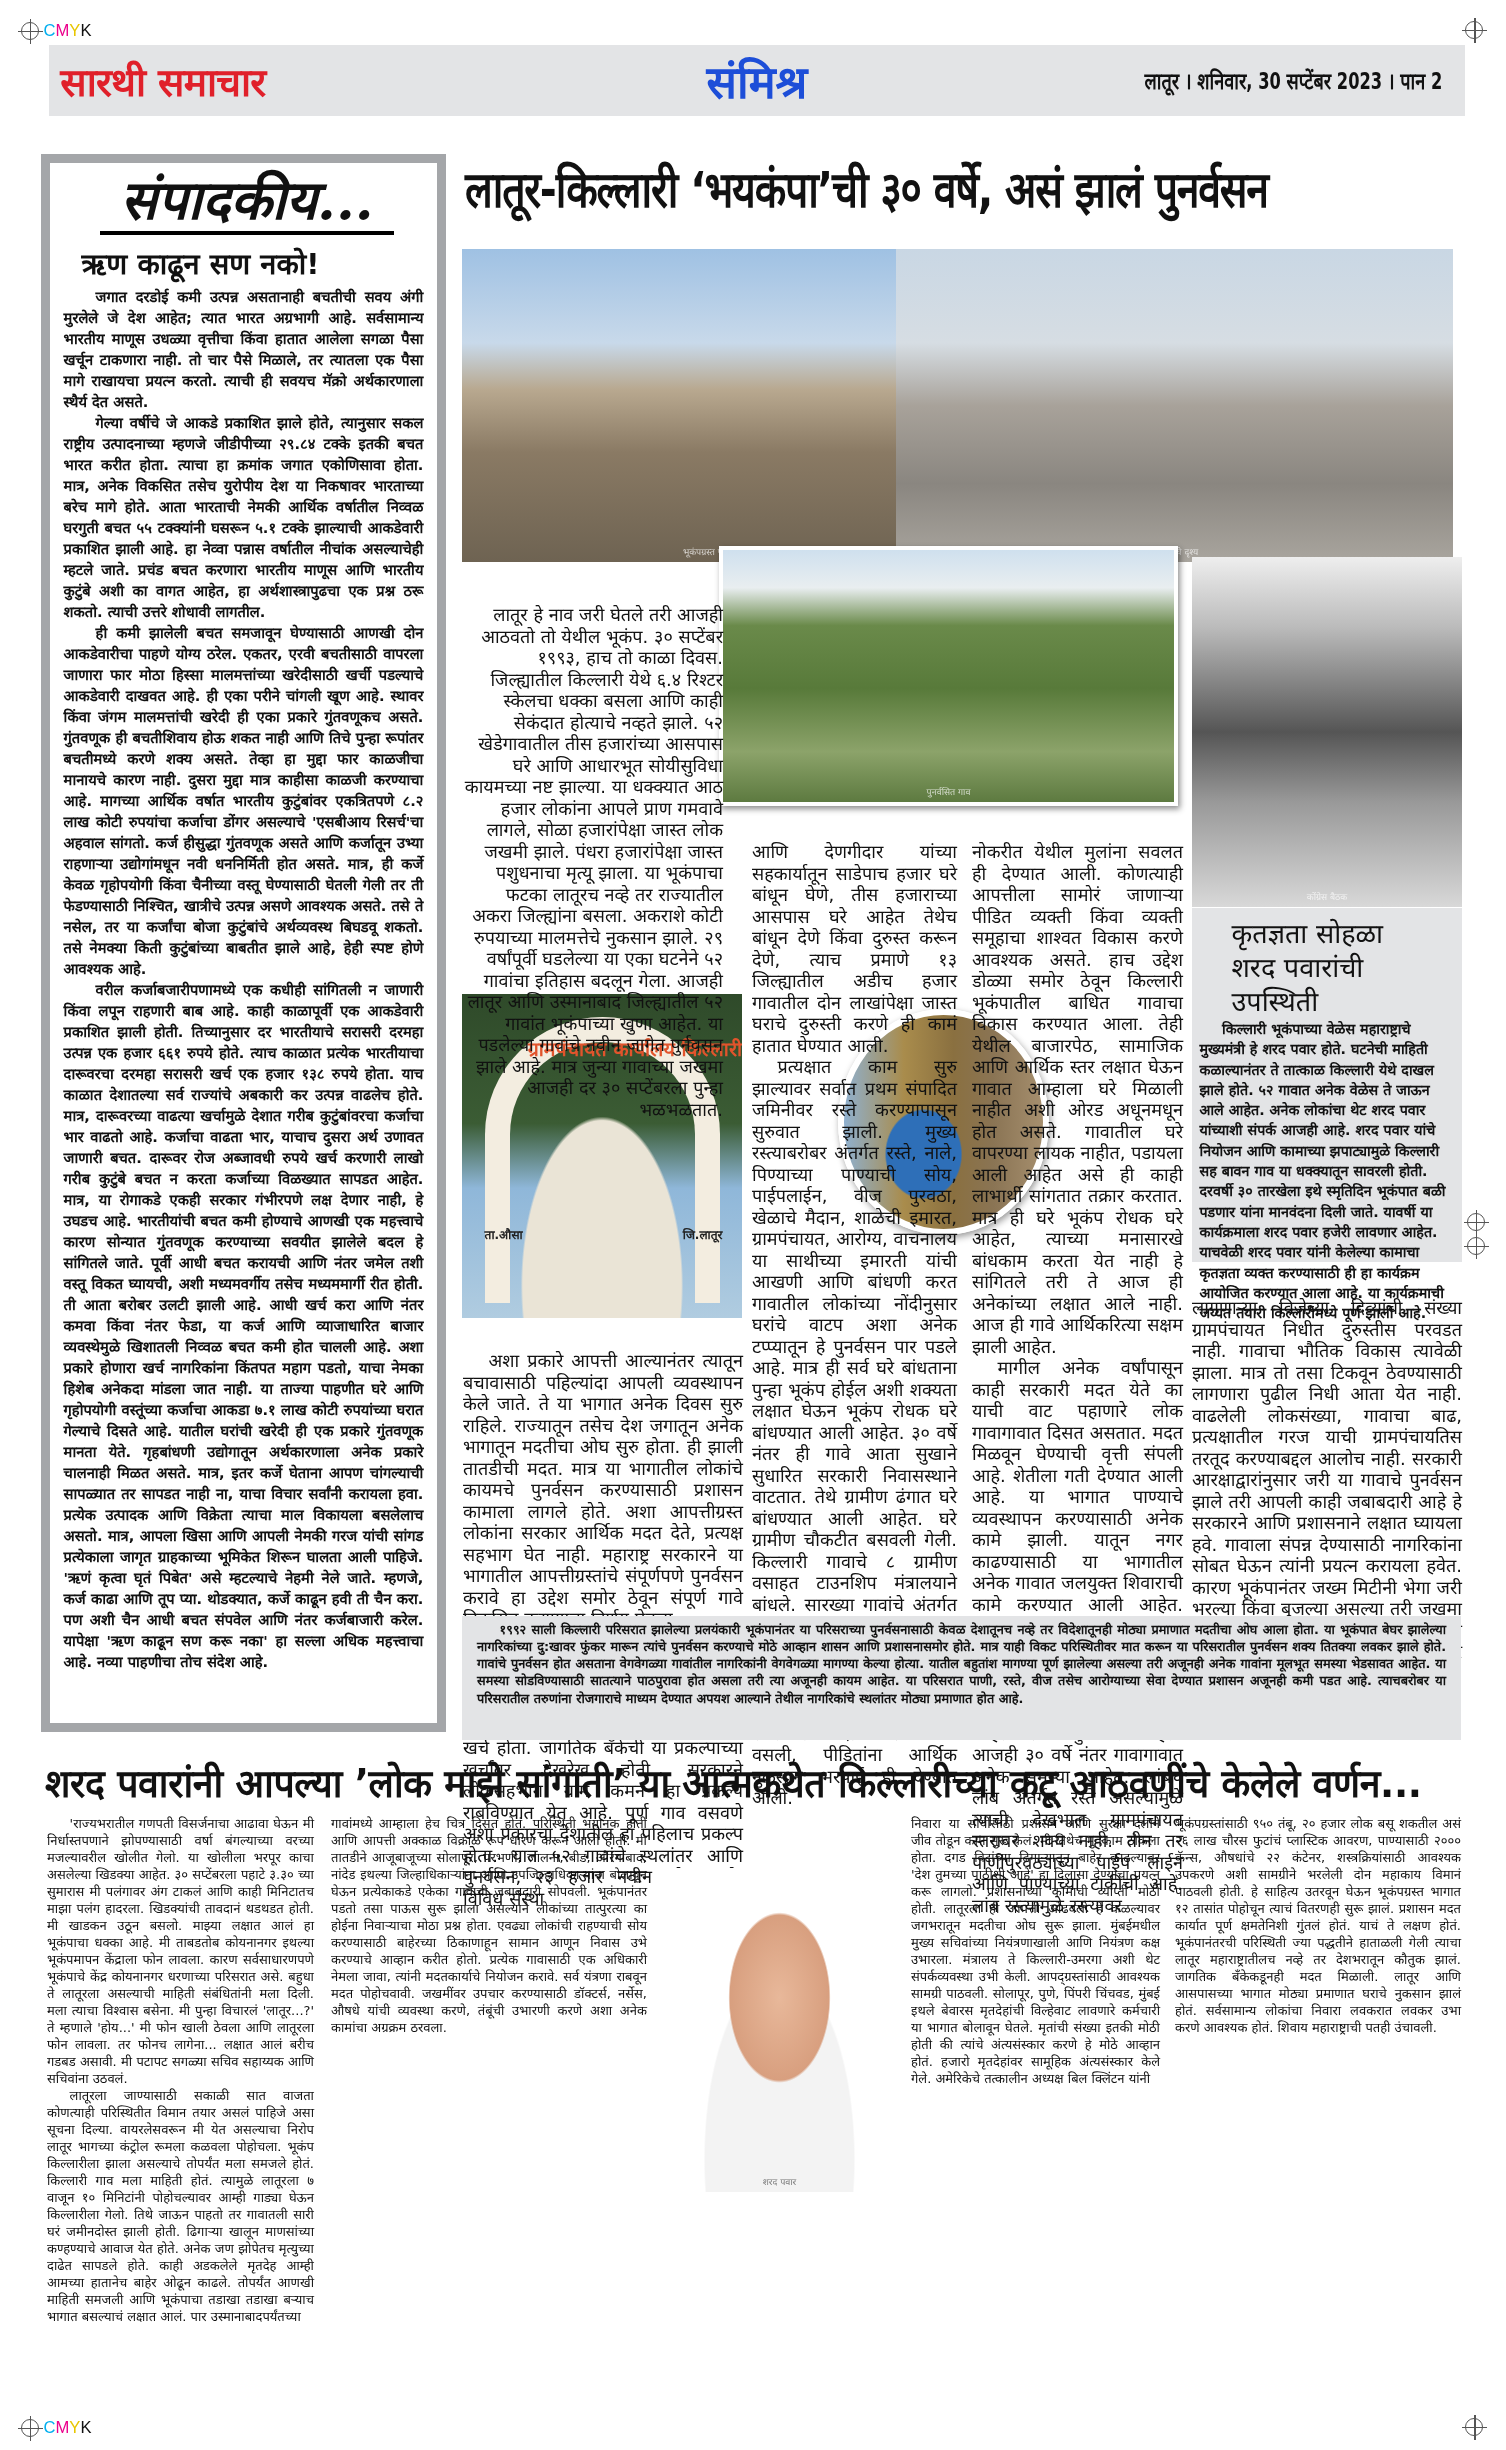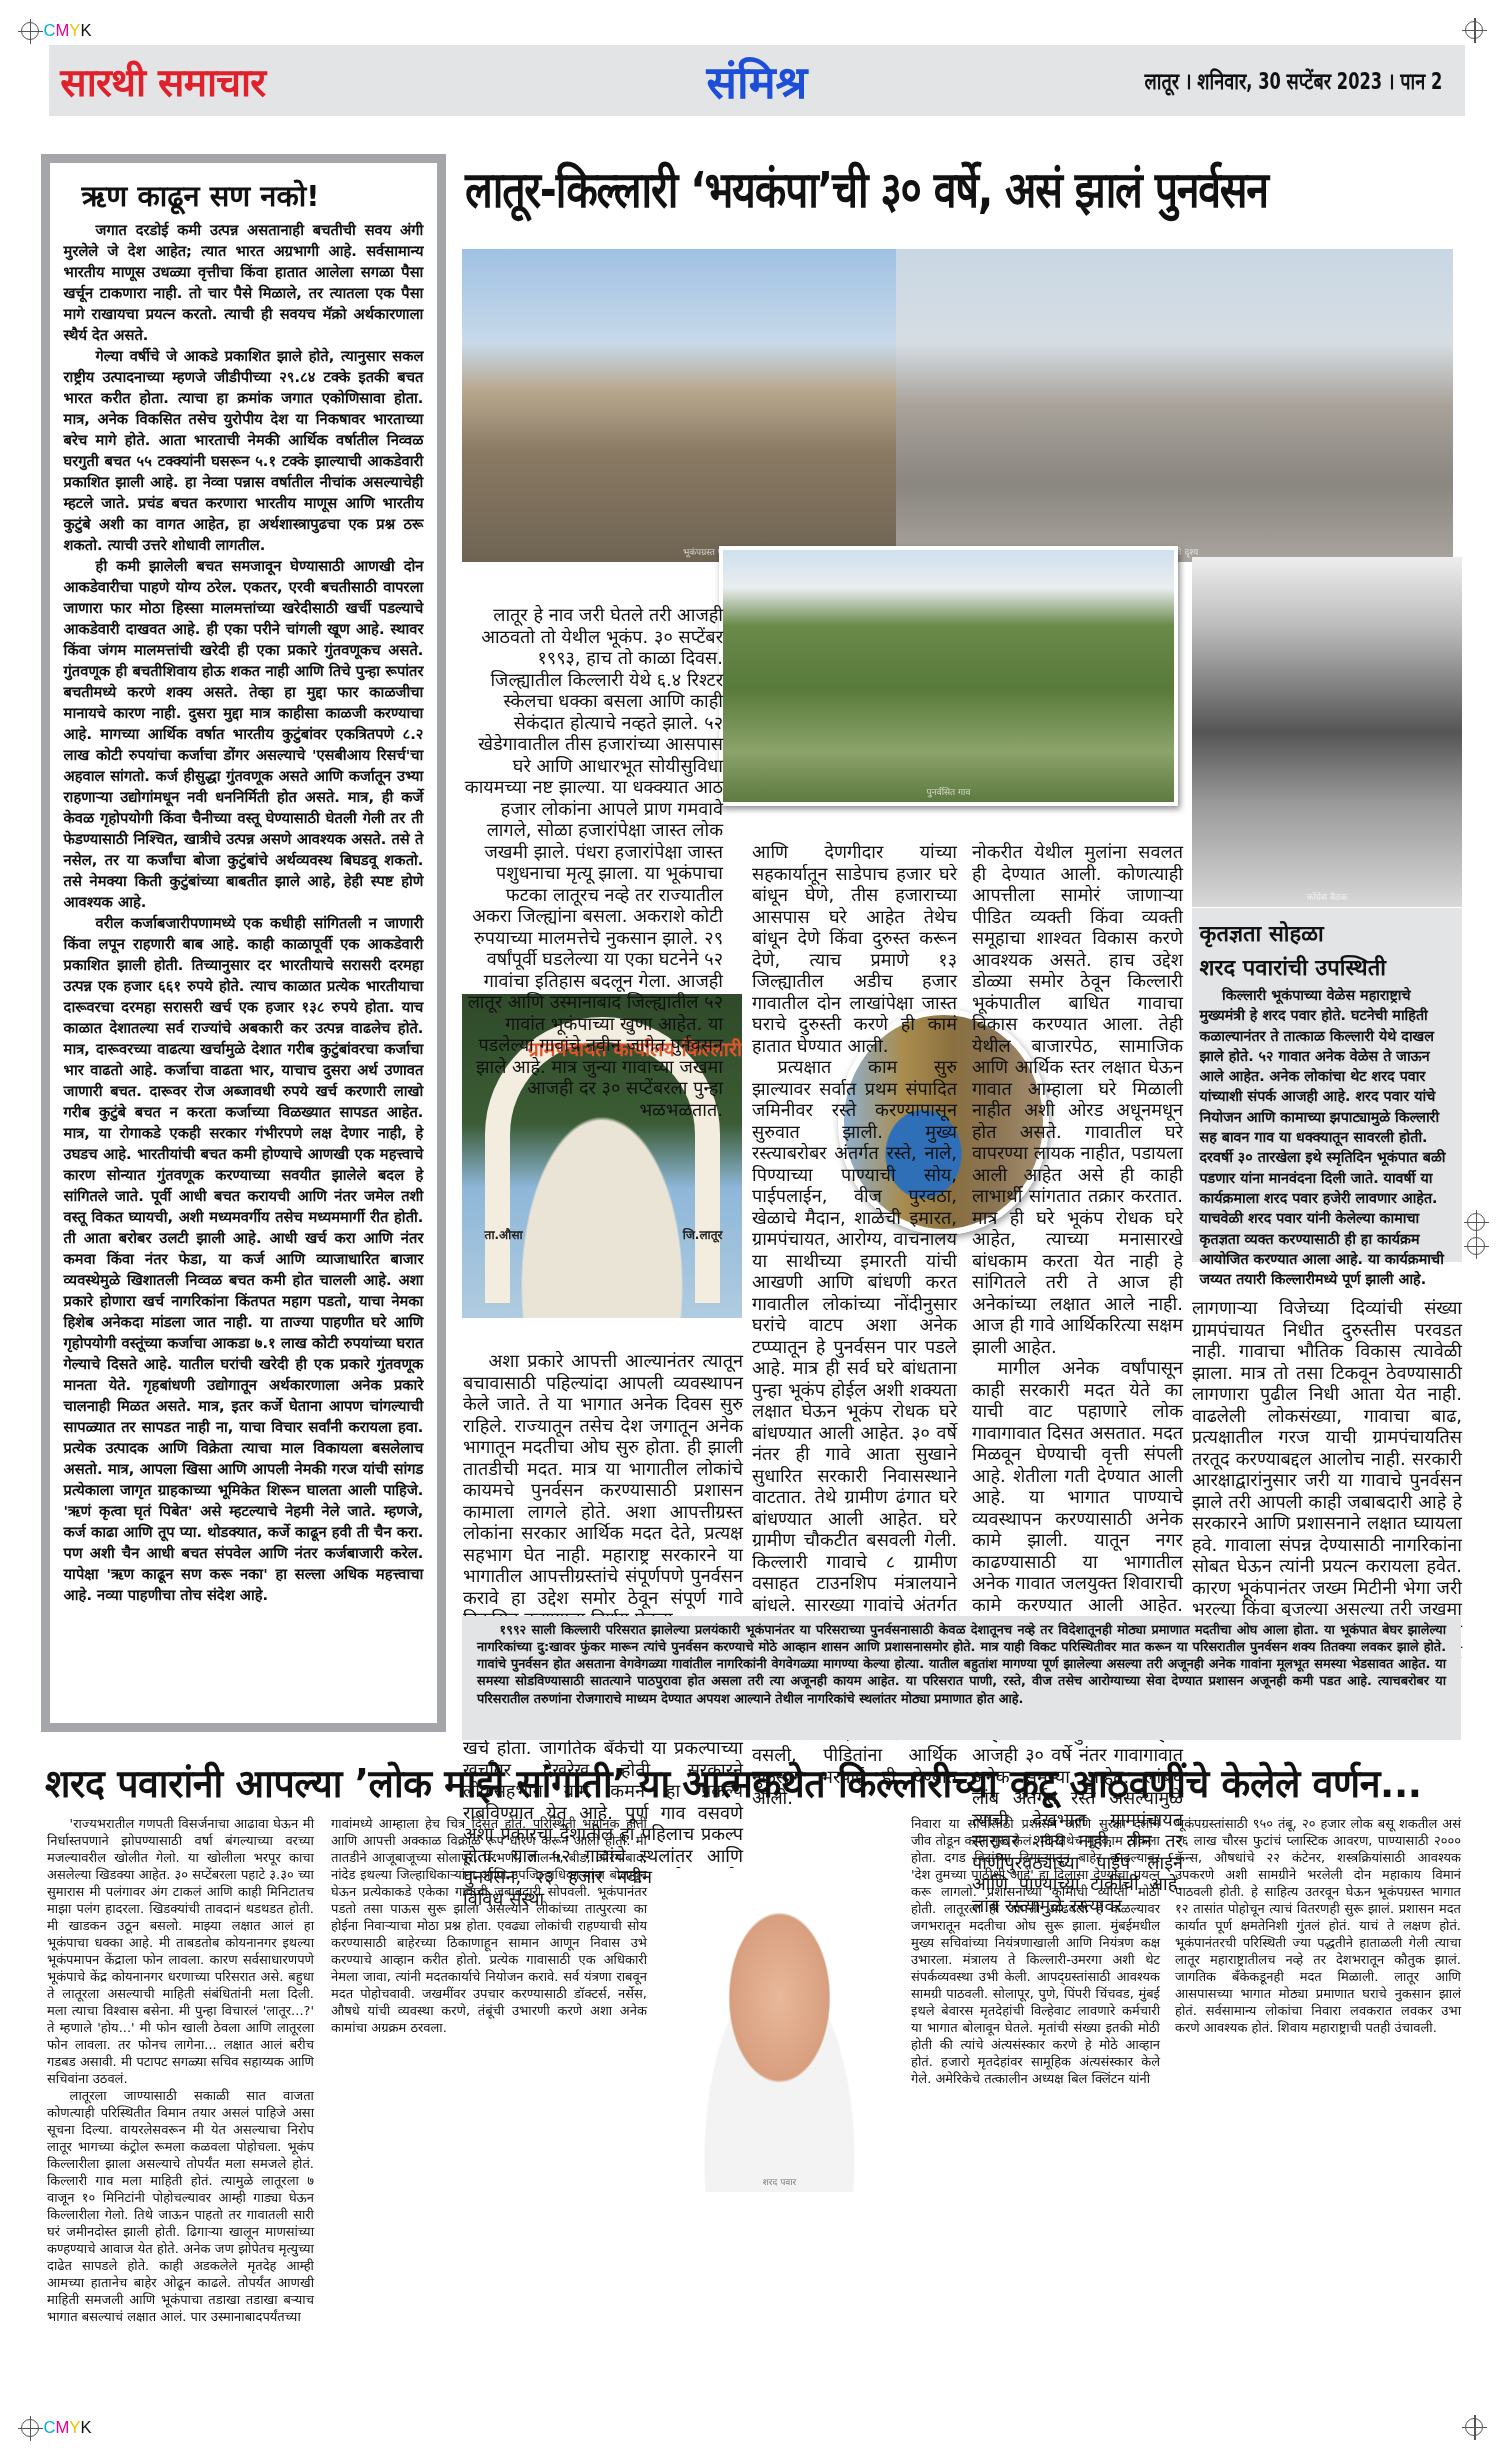--- a/index.html
+++ b/index.html
@@ -39,21 +39,21 @@
   .arch-text { position: absolute; left: 0; right: 0; top: 41px; text-align: right; color: #e2542c; font-weight: bold; font-size: 19.6px; }
   .photo-woman { left: 838px; top: 1009px; width: 211px; height: 226px; border-radius: 50%; border: 6px solid #fff; box-shadow: 1.5px 3px 7.5px rgba(0,0,0,.4); background: radial-gradient(ellipse at 40% 65%, #2e6fb8 0%, #2e6fb8 22%, transparent 23%), linear-gradient(90deg,#8fb0cf 0%, #a98c4c 30%, #8a7040 55%, #8a7454 75%, #a68f6e 100%); }
   .photo-pawar { left: 663px; top: 1868px; width: 233px; height: 324px; background: radial-gradient(ellipse at 50% 40%, #e8b89a 0%, #d89f7f 30%, transparent 31%), radial-gradient(ellipse at 50% 90%, #f3f3f3 0%, #f3f3f3 45%, transparent 46%), linear-gradient(180deg,#fff 0%, #fff 100%); }
   .photo-label { position: absolute; left: 0; right: 0; bottom: 4.5px; text-align: center; font-size: 9px; color: rgba(255,255,255,0.7); }
 
   .col { position: absolute; font-size: 18px; line-height: 21.5px; text-align: justify; font-weight: 500; margin-top: 24px; }
   .col p { text-indent: 25.6px; }
   .col.center { text-align: right; }
 
   .sidebar-box { position: absolute; left: 1192px; top: 908px; width: 270px; height: 354px; background: #e3e4e6; padding: 9px 7.5px; }
-  .sb-title { font-weight: bold; font-size: 22px; line-height: 34px; }
+  .sb-title { font-weight: normal; font-size: 27px; line-height: 34px; margin-left: 32px; }
   .sb-body { font-size: 14.3px; line-height: 20.3px; font-weight: 600; }
   .sb-body p { text-indent: 22.6px; }
 
   .problems-box { position: absolute; left: 462px; top: 1616px; width: 999px; height: 124px; background: #e3e4e6; padding: 4.5px 15px; }
   .pb-title { font-weight: bold; font-size: 18px; text-align: center; margin-bottom: 3px; }
   .pb-body { font-size: 12.8px; line-height: 17.3px; font-weight: 600; text-align: justify; }
   .pb-body p { text-indent: 22.6px; }
 
   .bottom-headline { position: absolute; left: 45px; top: 1755px; width: 1423px; font-weight: bold; font-size: 39px; white-space: nowrap; letter-spacing: -0.4px; transform: scaleX(0.96); transform-origin: left center; }
 
@@ -83,20 +83,21 @@
 </div>
 
 <header class="masthead">
   <div class="mast-brand">सारथी समाचार</div>
   <div class="mast-section">संमिश्र</div>
   <div class="mast-date">लातूर । शनिवार, 30 सप्टेंबर  2023 । पान 2</div>
 </header>
 
 <section class="editorial">
   <div class="editorial-inner">
+    <div class="ed-title">संपादकीय...</div>
     <h2 class="ed-headline">ऋण काढून सण नको!</h2>
     <div class="ed-body">
       <p>जगात दरडोई कमी उत्पन्न असतानाही बचतीची सवय अंगी मुरलेले जे देश आहेत; त्यात भारत अग्रभागी आहे. सर्वसामान्य भारतीय माणूस उधळ्या वृत्तीचा किंवा हातात आलेला सगळा पैसा खर्चून टाकणारा नाही. तो चार पैसे मिळाले, तर त्यातला एक पैसा मागे राखायचा प्रयत्न करतो. त्याची ही सवयच मॅक्रो अर्थकारणाला स्थैर्य देत असते.</p>
       <p>गेल्या वर्षीचे जे आकडे प्रकाशित झाले होते, त्यानुसार सकल राष्ट्रीय उत्पादनाच्या म्हणजे जीडीपीच्या २९.८४ टक्के इतकी बचत भारत करीत होता. त्याचा हा क्रमांक जगात एकोणिसावा होता. मात्र, अनेक विकसित तसेच युरोपीय देश या निकषावर भारताच्या बरेच मागे होते. आता भारताची नेमकी आर्थिक वर्षातील निव्वळ घरगुती बचत ५५ टक्क्यांनी घसरून ५.१ टक्के झाल्याची आकडेवारी प्रकाशित झाली आहे. हा नेव्वा पन्नास वर्षातील नीचांक असल्याचेही म्हटले जाते. प्रचंड बचत करणारा भारतीय माणूस आणि भारतीय कुटुंबे अशी का वागत आहेत, हा अर्थशास्त्रापुढचा एक प्रश्न ठरू शकतो. त्याची उत्तरे शोधावी लागतील.</p>
       <p>ही कमी झालेली बचत समजावून घेण्यासाठी आणखी दोन आकडेवारीचा पाहणे योग्य ठरेल. एकतर, एरवी बचतीसाठी वापरला जाणारा फार मोठा हिस्सा मालमत्तांच्या खरेदीसाठी खर्ची पडल्याचे आकडेवारी दाखवत आहे. ही एका परीने चांगली खूण आहे. स्थावर किंवा जंगम मालमत्तांची खरेदी ही एका प्रकारे गुंतवणूकच असते. गुंतवणूक ही बचतीशिवाय होऊ शकत नाही आणि तिचे पुन्हा रूपांतर बचतीमध्ये करणे शक्य असते. तेव्हा हा मुद्दा फार काळजीचा मानायचे कारण नाही. दुसरा मुद्दा मात्र काहीसा काळजी करण्याचा आहे. मागच्या आर्थिक वर्षात भारतीय कुटुंबांवर एकत्रितपणे ८.२ लाख कोटी रुपयांचा कर्जाचा डोंगर असल्याचे 'एसबीआय रिसर्च'चा अहवाल सांगतो. कर्ज हीसुद्धा गुंतवणूक असते आणि कर्जातून उभ्या राहणाऱ्या उद्योगांमधून नवी धननिर्मिती होत असते. मात्र, ही कर्जे केवळ गृहोपयोगी किंवा चैनीच्या वस्तू घेण्यासाठी घेतली गेली तर ती फेडण्यासाठी निश्चित, खात्रीचे उत्पन्न असणे आवश्यक असते. तसे ते नसेल, तर या कर्जांचा बोजा कुटुंबांचे अर्थव्यवस्थ बिघडवू शकतो. तसे नेमक्या किती कुटुंबांच्या बाबतीत झाले आहे, हेही स्पष्ट होणे आवश्यक आहे.</p>
       <p>वरील कर्जाबजारीपणामध्ये एक कधीही सांगितली न जाणारी किंवा लपून राहणारी बाब आहे. काही काळापूर्वी एक आकडेवारी प्रकाशित झाली होती. तिच्यानुसार दर भारतीयाचे सरासरी दरमहा उत्पन्न एक हजार ६६१ रुपये होते. त्याच काळात प्रत्येक भारतीयाचा दारूवरचा दरमहा सरासरी खर्च एक हजार १३८ रुपये होता. याच काळात देशातल्या सर्व राज्यांचे अबकारी कर उत्पन्न वाढलेच होते. मात्र, दारूवरच्या वाढत्या खर्चामुळे देशात गरीब कुटुंबांवरचा कर्जाचा भार वाढतो आहे. कर्जाचा वाढता भार, याचाच दुसरा अर्थ उणावत जाणारी बचत. दारूवर रोज अब्जावधी रुपये खर्च करणारी लाखो गरीब कुटुंबे बचत न करता कर्जाच्या विळख्यात सापडत आहेत. मात्र, या रोगाकडे एकही सरकार गंभीरपणे लक्ष देणार नाही, हे उघडच आहे. भारतीयांची बचत कमी होण्याचे आणखी एक महत्त्वाचे कारण सोन्यात गुंतवणूक करण्याच्या सवयीत झालेले बदल हे सांगितले जाते. पूर्वी आधी बचत करायची आणि नंतर जमेल तशी वस्तू विकत घ्यायची, अशी मध्यमवर्गीय तसेच मध्यममार्गी रीत होती. ती आता बरोबर उलटी झाली आहे. आधी खर्च करा आणि नंतर कमवा किंवा नंतर फेडा, या कर्ज आणि व्याजाधारित बाजार व्यवस्थेमुळे खिशातली निव्वळ बचत कमी होत चालली आहे. अशा प्रकारे होणारा खर्च नागरिकांना किंतपत महाग पडतो, याचा नेमका हिशेब अनेकदा मांडला जात नाही. या ताज्या पाहणीत घरे आणि गृहोपयोगी वस्तूंच्या कर्जाचा आकडा ७.१ लाख कोटी रुपयांच्या घरात गेल्याचे दिसते आहे. यातील घरांची खरेदी ही एक प्रकारे गुंतवणूक मानता येते. गृहबांधणी उद्योगातून अर्थकारणाला अनेक प्रकारे चालनाही मिळत असते. मात्र, इतर कर्जे घेताना आपण चांगल्याची सापळ्यात तर सापडत नाही ना, याचा विचार सर्वांनी करायला हवा. प्रत्येक उत्पादक आणि विक्रेता त्याचा माल विकायला बसलेलाच असतो. मात्र, आपला खिसा आणि आपली नेमकी गरज यांची सांगड प्रत्येकाला जागृत ग्राहकाच्या भूमिकेत शिरून घालता आली पाहिजे. 'ऋणं कृत्वा घृतं पिबेत' असे म्हटल्याचे नेहमी नेले जाते. म्हणजे, कर्ज काढा आणि तूप प्या. थोडक्यात, कर्जे काढून हवी ती चैन करा. पण अशी चैन आधी बचत संपवेल आणि नंतर कर्जबाजारी करेल. यापेक्षा 'ऋण काढून सण करू नका' हा सल्ला अधिक महत्त्वाचा आहे. नव्या पाहणीचा तोच संदेश आहे.</p>
     </div>
   </div>
 </section>
 

